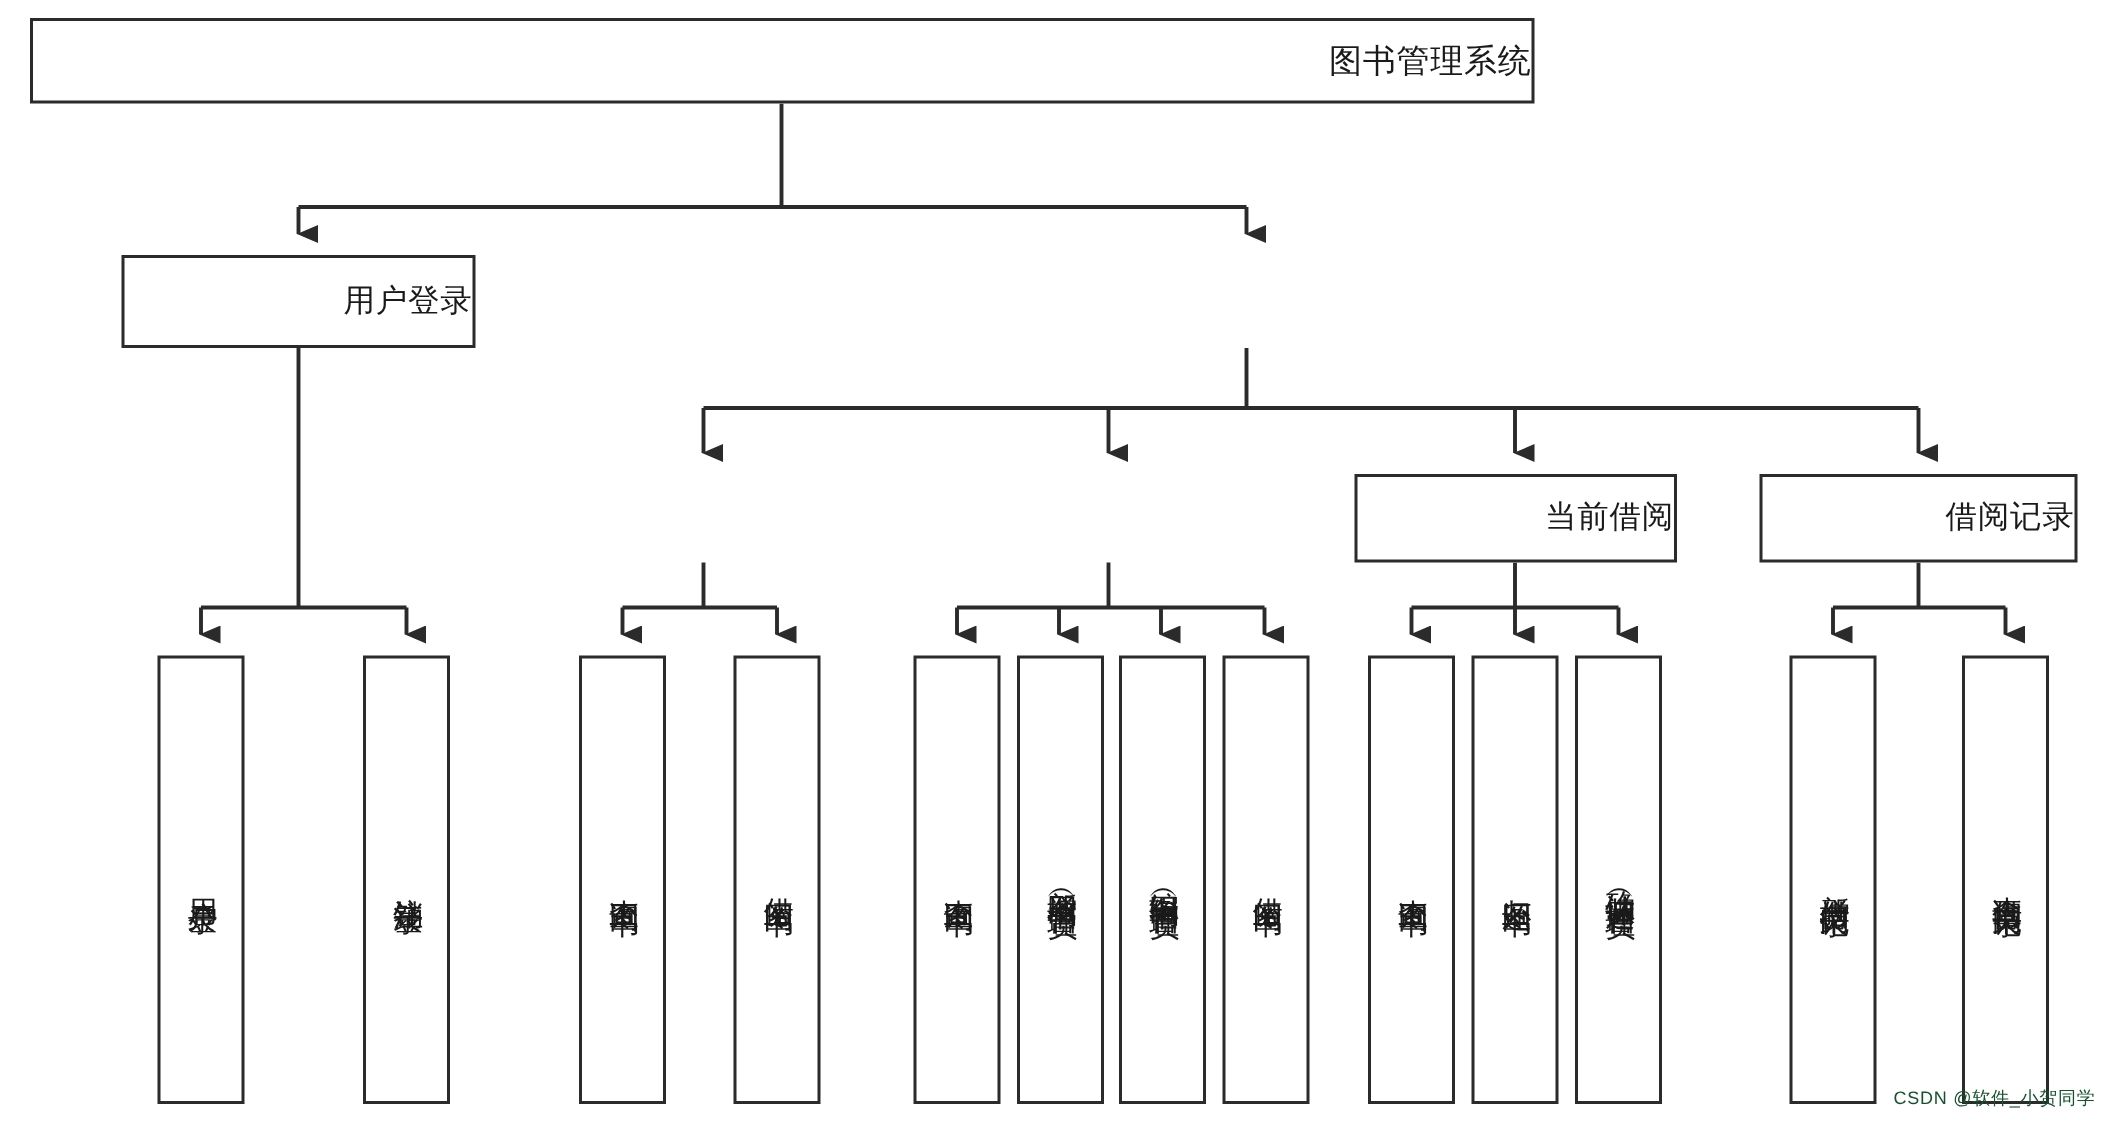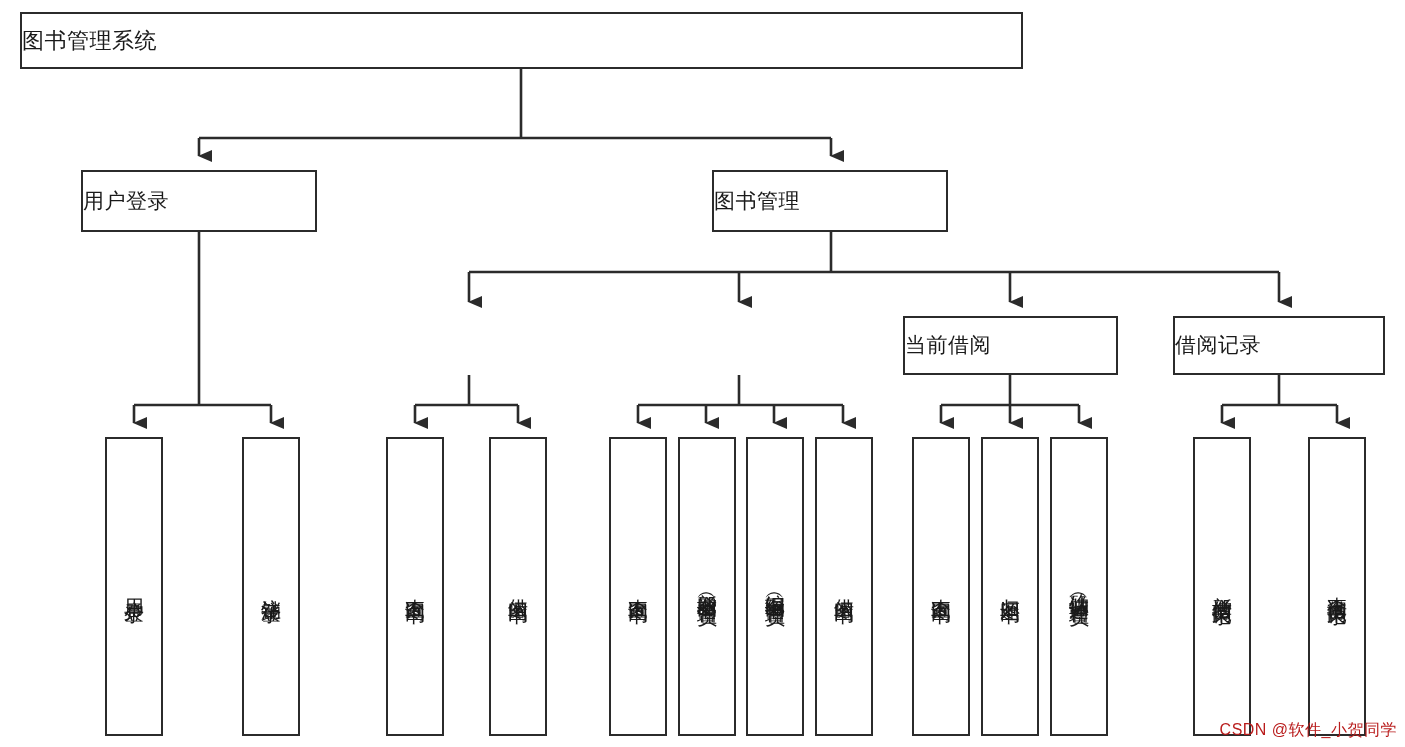--- a/index.html
+++ b/index.html
@@ -25,21 +25,21 @@
     height: 747px;
     pointer-events: none;
   }
   .node {
     position: absolute;
     box-sizing: border-box;
     border: 2px solid #2b2b2b;
     background: #ffffff;
     display: flex;
     align-items: center;
-    justify-content: flex-start;
+    justify-content: flex-end;
     color: #1a1a1a;
   }
   .node .label {
     display: block;
     text-align: center;
     line-height: 1.18;
     letter-spacing: 0.5px;
   }
   
   .node.horiz .label {
@@ -60,22 +60,22 @@
     font-size: 20px;
     line-height: 1.16;
     letter-spacing: 2px;
     max-height: 280px;
     white-space: normal;
   }
   .watermark {
     position: absolute;
     right: 8px;
     bottom: 6px;
-    font-size: 16px;
-    color: #b91c1c;
+    font-size: 12px;
+    color: #14532d;
     white-space: nowrap;
     letter-spacing: 0.5px;
   }
 </style>
 </head>
 <body>
 
 <div id="canvas">
 
   <svg class="wires" viewBox="0 0 1405 747" xmlns="http://www.w3.org/2000/svg">
@@ -128,23 +128,20 @@
     </g>
   </svg>
 
   <div class="node horiz root" style="left:20px; top:12px; width:1003px; height:57px;">
     <span class="label">图书管理系统</span>
   </div>
 
   <div class="node horiz" style="left:81px; top:170px; width:236px; height:62px;">
     <span class="label">用户登录</span>
   </div>
-  <div class="node horiz" style="left:712px; top:170px; width:236px; height:62px;">
-    <span class="label">图书管理</span>
-  </div>
 
   <div class="node horiz" style="left:903px; top:316px; width:215px; height:59px;">
     <span class="label">当前借阅</span>
   </div>
   <div class="node horiz" style="left:1173px; top:316px; width:212px; height:59px;">
     <span class="label">借阅记录</span>
   </div>
 
   <div class="node vert" style="left:105px; top:437px; width:58px; height:299px;">
     <span class="label">用户登录</span>

